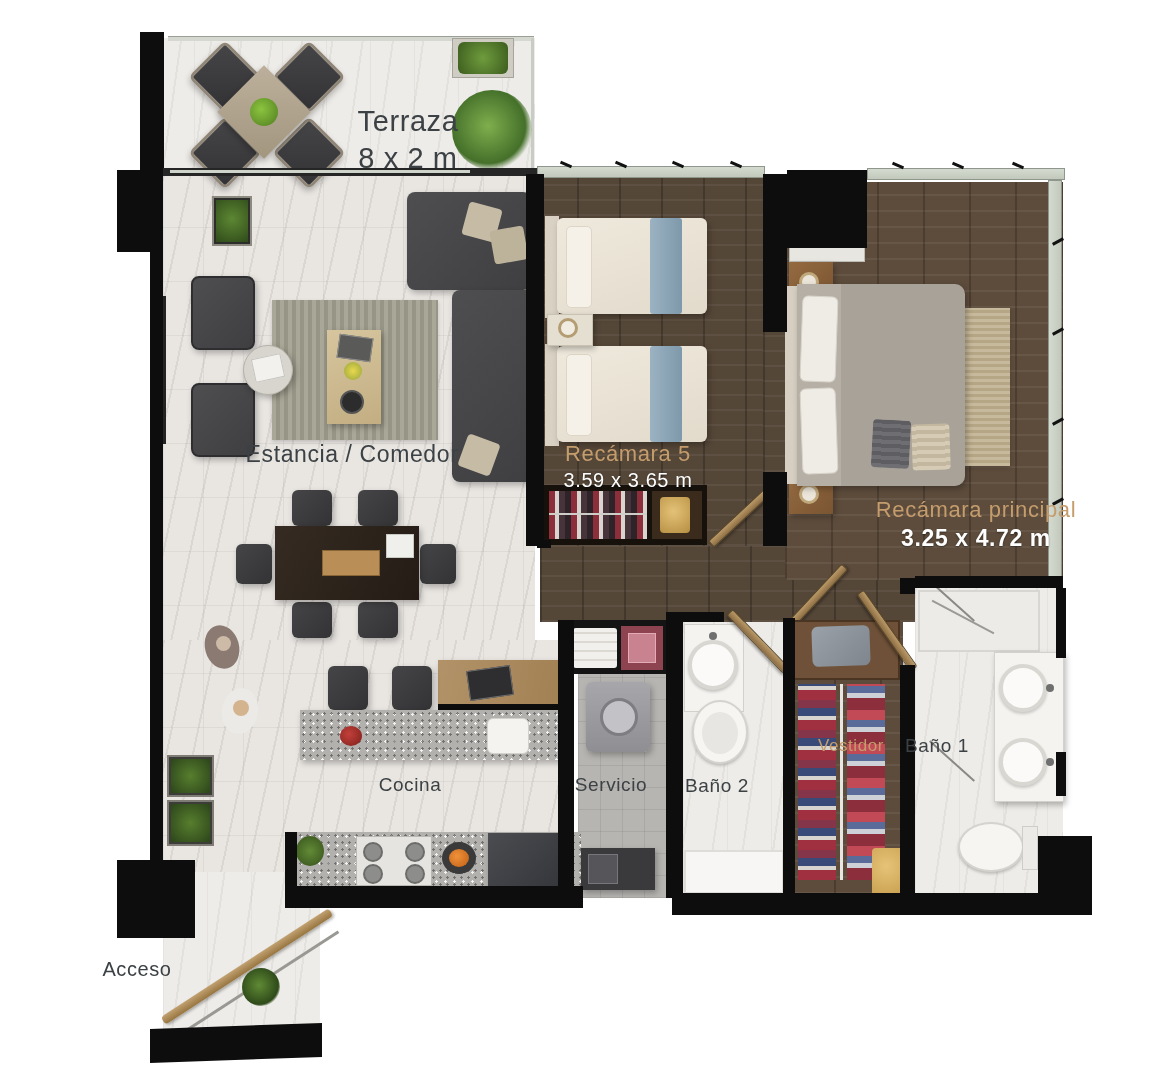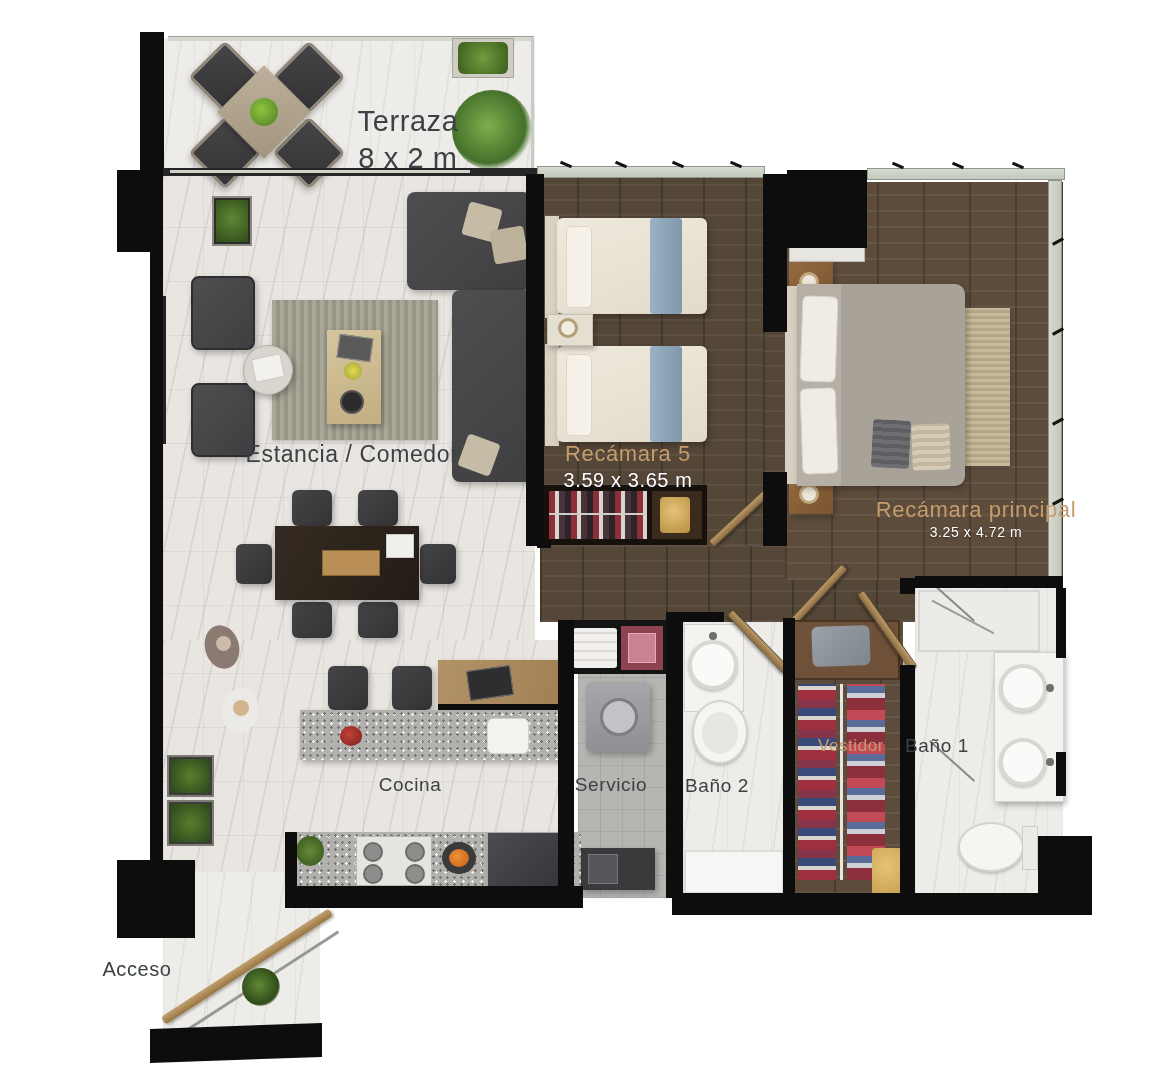--- a/index.html
+++ b/index.html
@@ -256,21 +256,21 @@
   </div>
   <div class="lbl" style="left:352px;top:440px;font-size:23px;">
     <span class="nm">Estancia / Comedor</span>
   </div>
   <div class="lbl" style="left:628px;top:440px;font-size:22px;">
     <span class="nm gold">Recámara 5</span>
     <span class="dm white-dm" style="font-size:20px;">3.59 x 3.65 m</span>
   </div>
   <div class="lbl" style="left:936px;top:496px;font-size:22px;margin-left:40px;">
     <span class="nm gold">Recámara principal</span>
-    <span class="dm white-dm" style="font-size:14px;">3.25 x 4.72 m</span>
+    <span class="dm white-dm" style="font-size:23px;font-weight:bold;">3.25 x 4.72 m</span>
   </div>
   <div class="lbl" style="left:410px;top:773px;font-size:19px;">
     <span class="nm">Cocina</span>
   </div>
   <div class="lbl" style="left:611px;top:773px;font-size:19px;">
     <span class="nm">Servicio</span>
   </div>
   <div class="lbl" style="left:717px;top:774px;font-size:19px;">
     <span class="nm">Baño 2</span>
   </div>

